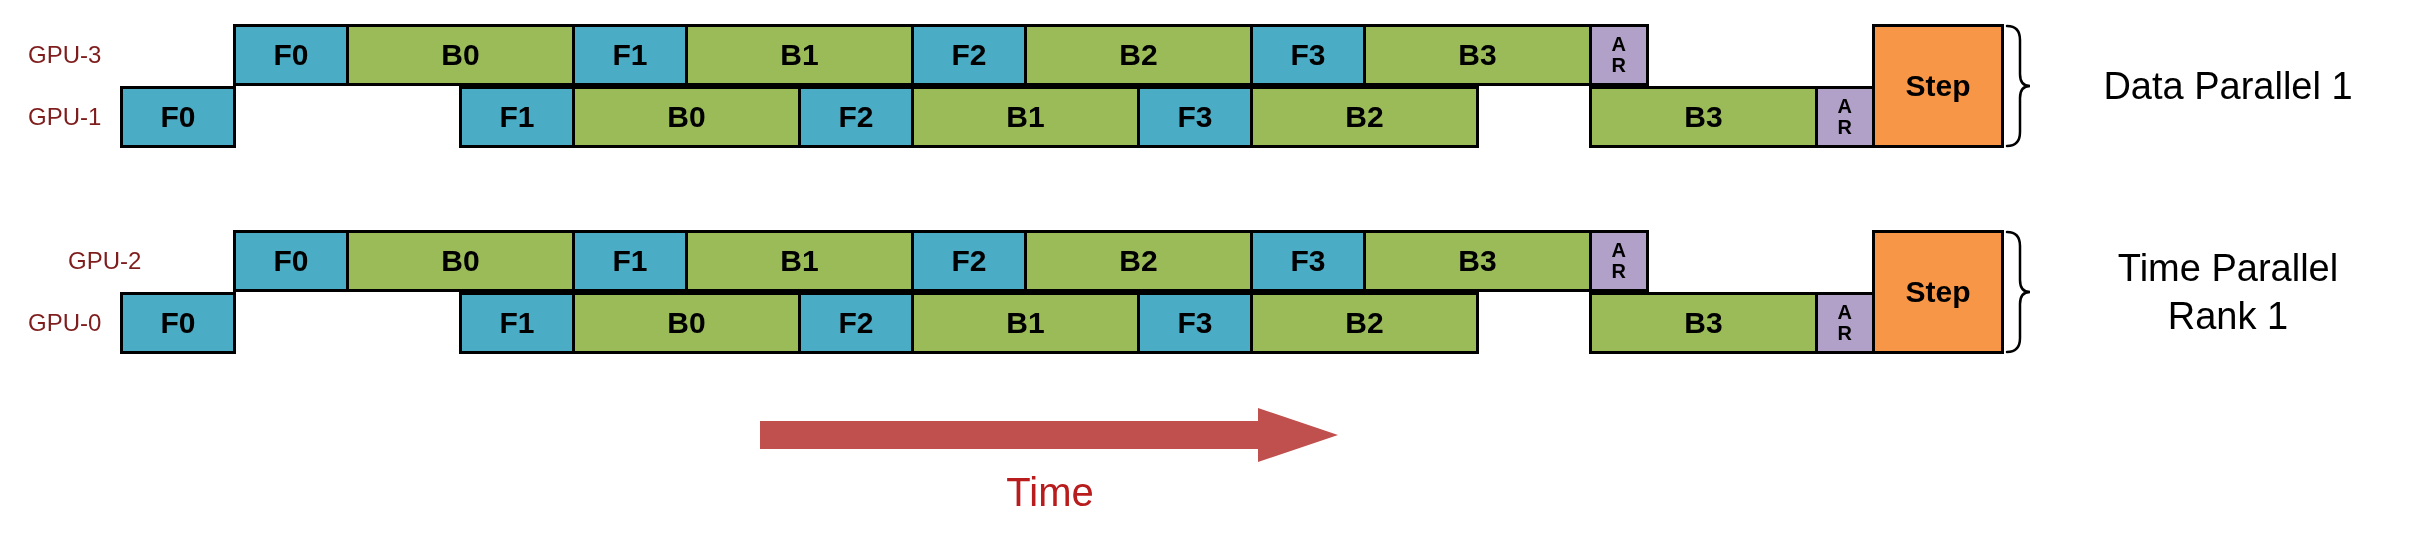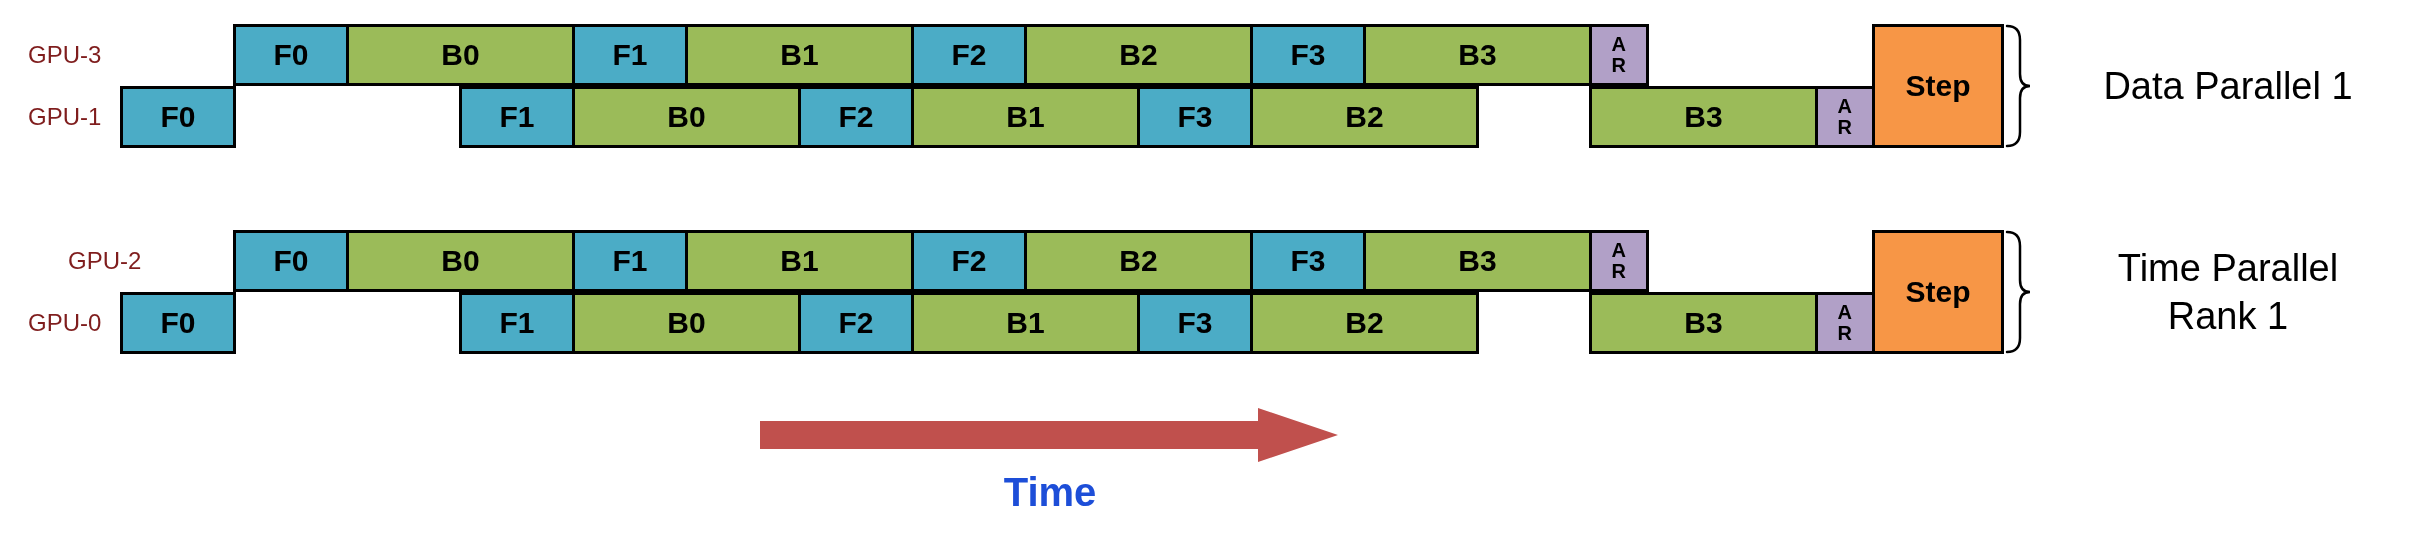--- a/index.html
+++ b/index.html
@@ -47,22 +47,21 @@
     color: #000;
   }
   .brace { position: absolute; }
   #time-label {
     position: absolute;
     left: 760px;
     top: 470px;
     width: 580px;
     text-align: center;
     font-size: 40px;
-    color: #1d4ed8;
-    font-weight: bold;
+    color: #b91c1c;
   }
   #time-arrow {
     position: absolute;
     left: 760px;
     top: 408px;
   }
 </style>
 </head>
 <body>
 

